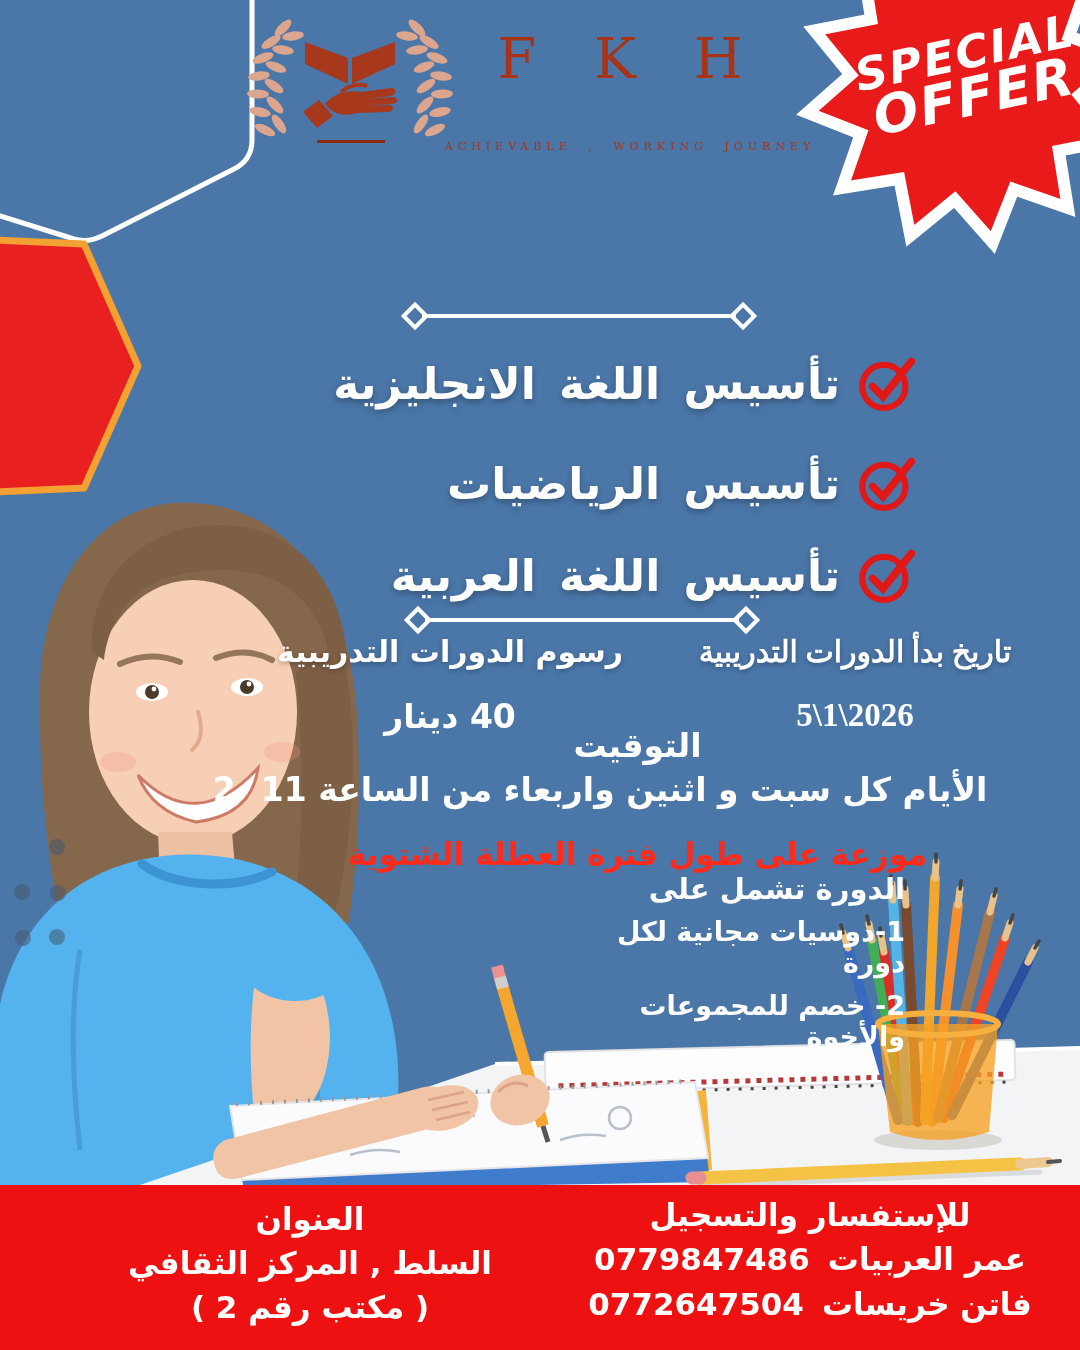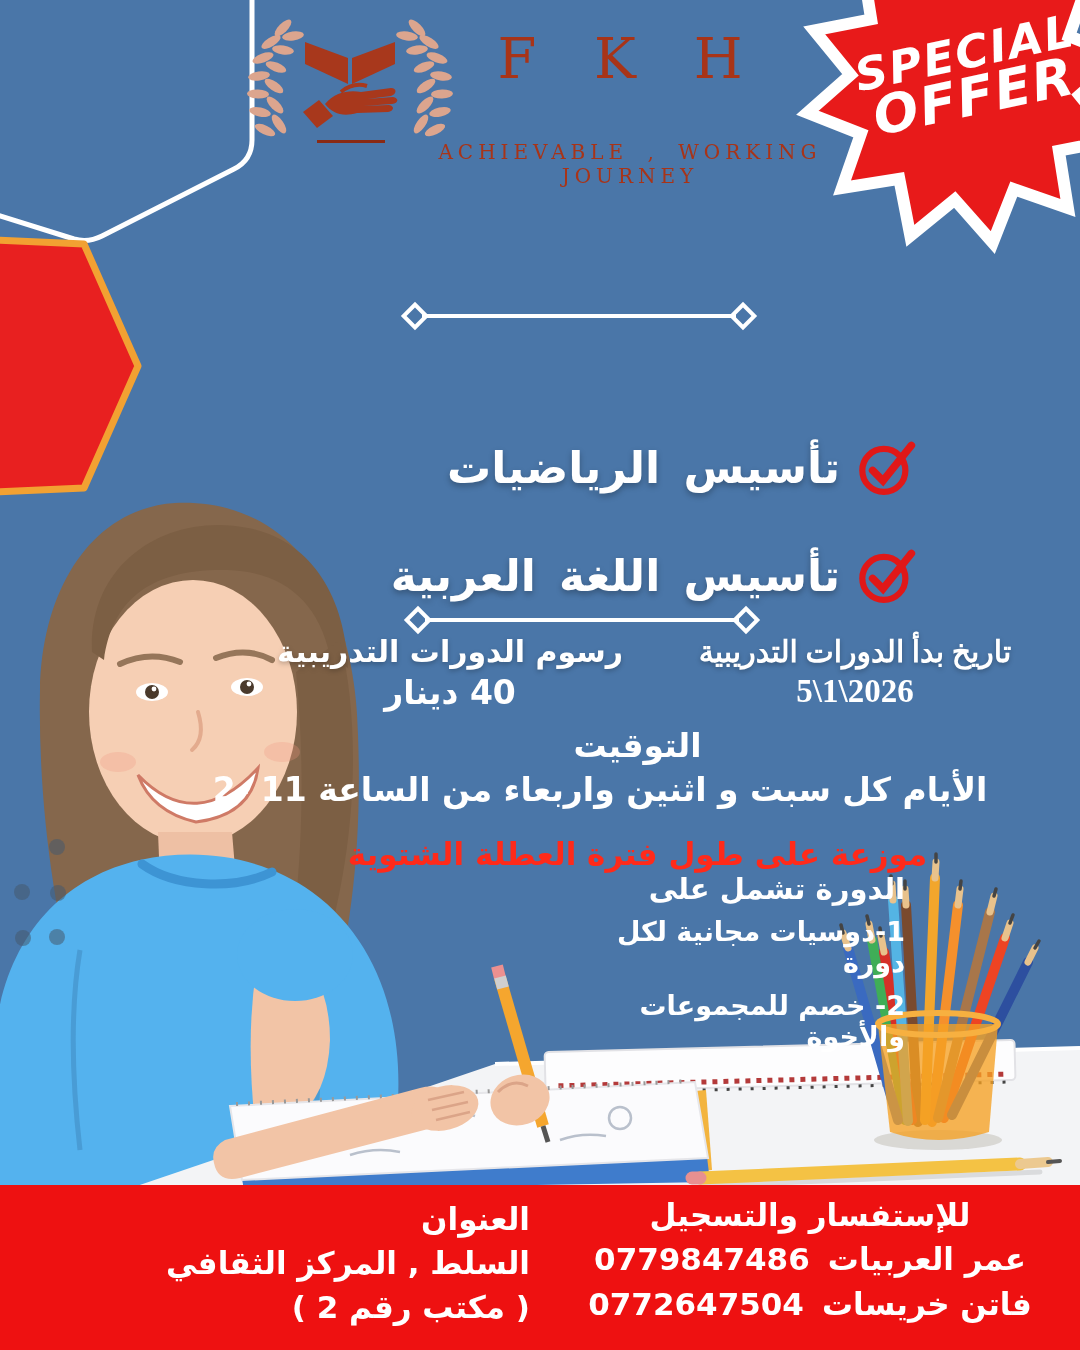--- a/index.html
+++ b/index.html
@@ -15,40 +15,40 @@
   .abs{position:absolute;}
   .ar{direction:rtl; color:#fff; font-weight:bold; text-align:center;}
   .ltr{direction:ltr; unicode-bidi:embed;}
   
   .brand{
     font-family:"DejaVu Serif",serif; color:var(--logo-red);
     font-size:56px; letter-spacing:20px; text-align:center; font-weight:500;
   }
   .tagline{
     font-family:"DejaVu Serif",serif; color:var(--logo-red);
-    font-size:20px; letter-spacing:5px; text-align:center; word-spacing:8px;margin-top:40px;
+    font-size:11px; letter-spacing:5px; text-align:center; word-spacing:8px;margin-top:40px;
   }
   
   .badge-text{
     transform:rotate(-12deg); text-align:center; color:#fff;
     font-style:italic; font-weight:900; line-height:.92; letter-spacing:2px;
   }
   .badge-text .l1{font-size:45px;}
   .badge-text .l2{font-size:53px;}
   
   .divider{display:flex; align-items:center;}
   .divider .dm{width:12px; height:12px; border:4px solid #fff; transform:rotate(45deg); flex:0 0 auto;}
   .divider .ln{flex:1; height:4px; background:#fff; margin:0 -3px;}
   
   .announce{font-size:34px; line-height:1.4;}
   .course-row{display:flex; justify-content:flex-end; align-items:center; gap:18px;
               text-shadow:0 3px 6px rgba(0,0,0,.28);}
   .course-row .lbl{font-size:44px; word-spacing:8px;}
   .info-label{font-size:30px; text-shadow:0 2px 5px rgba(0,0,0,.25);}
-  .info-value{font-size:33px; margin-top:4px;}
+  .info-value{font-size:33px; margin-top:28px;}
   .tm-title{font-size:33px;}
   .tm-sched{font-size:33px;}
   .tm-note{font-size:31px; color:var(--note-red);}
   .inc{text-align:right;}
   .inc .t{font-size:29px; margin-bottom:10px;}
   .inc .i{font-size:27px; margin-bottom:12px;}
   
   .footer{background:var(--footer-red);}
   .f-title{font-size:31px; margin-bottom:8px;}
   .f-row{display:flex; justify-content:center; align-items:center; gap:18px;
@@ -255,21 +255,28 @@
     <div class="l2">OFFER</div>
   </div>
 
 
   <div class="abs divider" style="left:405px;top:306px;width:348px;">
     <span class="dm"></span>
     <span class="ln"></span>
     <span class="dm"></span>
   </div>
 
-  <div class="abs ar course-row" style="left:230px;top:436px;width:690px;direction:ltr;">
+  <div class="abs ar course-row" style="left:230px;top:352px;width:690px;direction:ltr;">
+    <span class="lbl ar">تأسيس اللغة الانجليزية</span>
+    <svg width="62" height="62" viewBox="0 0 36 36">
+      <circle cx="15" cy="20" r="12.5" fill="none" stroke="#e01818" stroke-width="3.6"></circle>
+      <path d="M8.5,20 L14.5,26 L31,5.5" fill="none" stroke="#e01818" stroke-width="4.4" stroke-linecap="round"></path>
+    </svg>
+  </div>
+  <div class="abs ar course-row" style="left:230px;top:452px;width:690px;direction:ltr;">
     <span class="lbl ar">تأسيس الرياضيات</span>
     <svg width="62" height="62" viewBox="0 0 36 36">
       <circle cx="15" cy="20" r="12.5" fill="none" stroke="#e01818" stroke-width="3.6"></circle>
       <path d="M8.5,20 L14.5,26 L31,5.5" fill="none" stroke="#e01818" stroke-width="4.4" stroke-linecap="round"></path>
     </svg>
   </div>
   <div class="abs ar course-row" style="left:230px;top:544px;width:690px;direction:ltr;">
     <span class="lbl ar">تأسيس اللغة العربية</span>
     <svg width="62" height="62" viewBox="0 0 36 36">
       <circle cx="15" cy="20" r="12.5" fill="none" stroke="#e01818" stroke-width="3.6"></circle>
@@ -307,20 +314,20 @@
       <div class="f-title">للإستفسار والتسجيل</div>
       <div class="f-row">
         <span>عمر العربيات</span>
         <span class="ltr">0779847486</span>
       </div>
       <div class="f-row">
         <span>فاتن خريسات</span>
         <span class="ltr">0772647504</span>
       </div>
     </div>
-    <div class="abs ar" style="left:90px;top:16px;width:440px;text-align:right;">
+    <div class="abs ar" style="left:90px;top:16px;width:440px;">
       <div class="f-title">العنوان</div>
       <div class="f-line">السلط , المركز الثقافي</div>
       <div class="f-line">( مكتب رقم 2 )</div>
     </div>
   </div>
 
 </div>
 
 </body></html>

